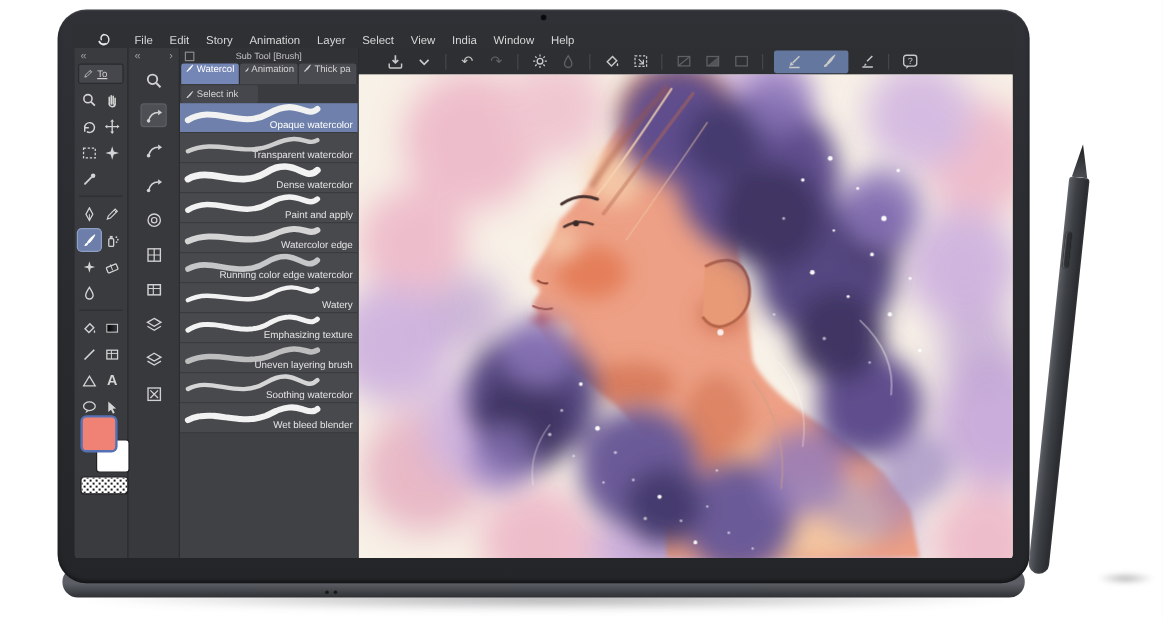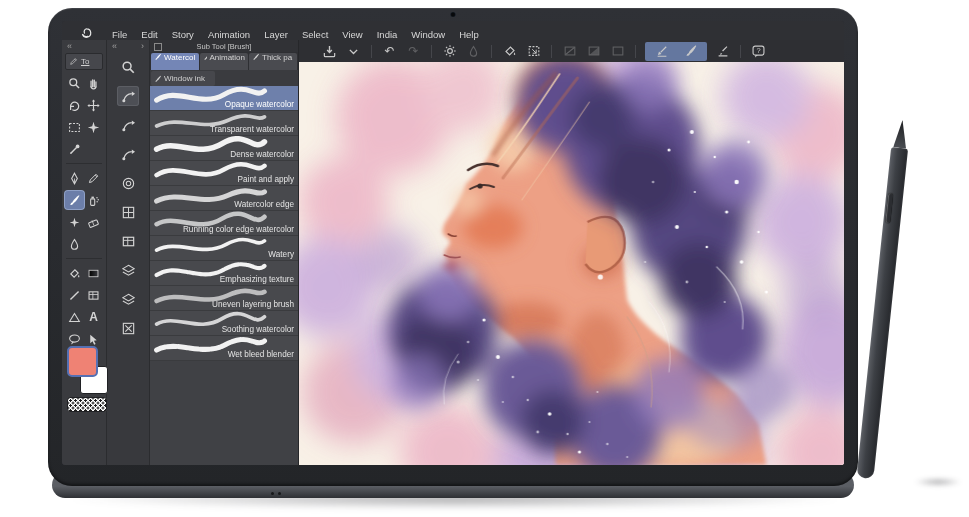--- a/index.html
+++ b/index.html
@@ -493,21 +493,21 @@
                   <use href="#i-brush" width="8" height="8"></use>
                 </svg>
               <span>Thick pa</span>
             </span>
           </div>
           <div class="tabs2">
             <span class="tab2">
               <svg width="8" height="8">
                   <use href="#i-brush" width="8" height="8"></use>
                 </svg>
-              <span>Window ink</span>
+              <span>Select ink</span>
             </span>
           </div>
           <div class="blist">
             <div class="brow sel">
               <svg class="stroke" viewBox="0 0 128 20">
                   <path d="M5,15 C28,0 52,24 78,9 S112,14 122,5" fill="none" stroke="currentColor" stroke-width="5.5" stroke-linecap="round"></path>
                 </svg>
               <span class="blabel">Opaque watercolor</span>
             </div>
             <div class="brow">

